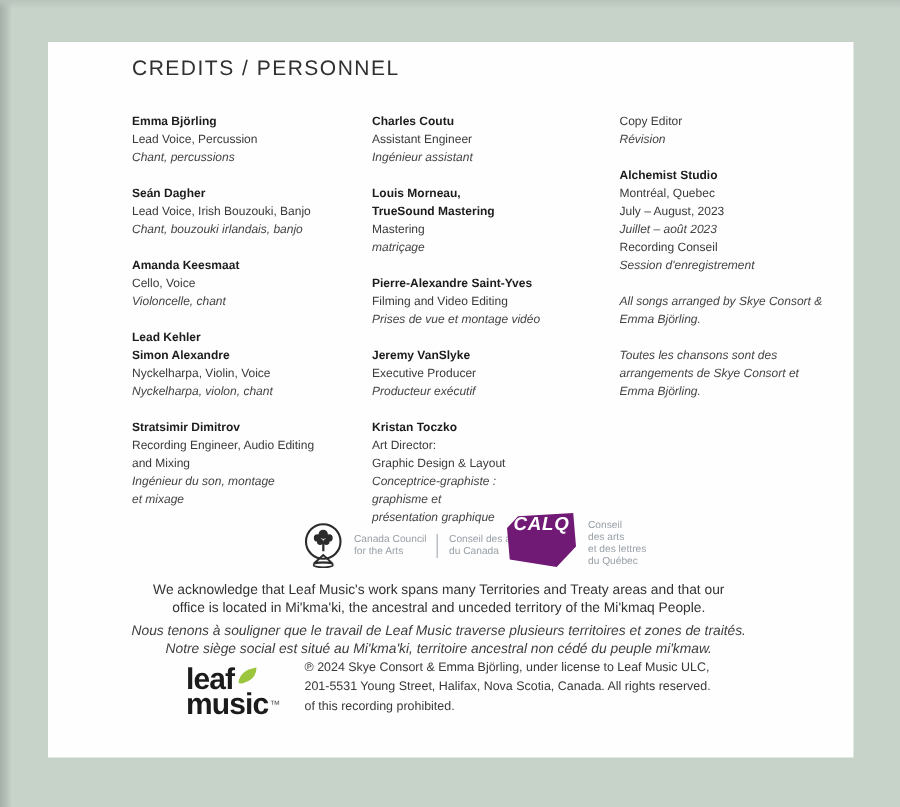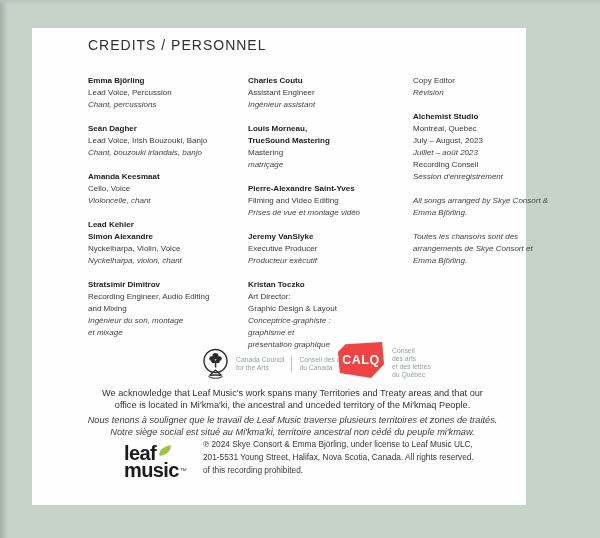--- a/index.html
+++ b/index.html
@@ -9,21 +9,21 @@
     background:#c7d2c9;
     position:relative;
   }
   .scan{position:absolute;inset:0;background:#c7d2c9;}
   .scan::before{content:"";position:absolute;left:0;top:0;bottom:0;width:8px;
     background:linear-gradient(90deg,#9fab a2,#c7d2c9);
     background:linear-gradient(90deg,#a3b0a7,#c7d2c9);}
   .scan::after{content:"";position:absolute;left:0;right:0;top:0;height:6px;
     background:linear-gradient(180deg,#b9c5bc,rgba(199,210,201,0));}
   .page{
-    position:absolute;left:32px;top:28px;width:494px;height:477px;
+    position:absolute;left:32px;top:28px;width:537px;height:477px;
     background:#fefefe;
   }
   .title{
     position:absolute;left:56px;top:9px;margin:0;
     font-size:14px;font-weight:400;letter-spacing:1px;color:#303030;
   }
   .cols{position:absolute;left:56px;top:47px;width:460px;}
   .col{position:absolute;top:0;}
   .col1{left:0;width:158px;}
   .col2{left:160px;width:162px;}
@@ -34,23 +34,23 @@
   .cl-i{font-style:italic;color:#444;}
   
   .funders{position:absolute;left:0;top:314px;width:521px;height:48px;}
   .cc{position:absolute;left:170px;top:6px;display:flex;align-items:center;}
   .cc svg{display:block;}
   .cc-text{display:flex;align-items:center;margin-left:7px;}
   .cc-block{font-size:6.8px;line-height:8.5px;color:#98a0a8;}
   .cc-sep{width:1px;height:16px;background:#b9bfc6;margin:0 7px;}
   .calq{position:absolute;left:306px;top:0;display:flex;align-items:flex-start;}
   .calq-gem{
-    width:46px;height:36px;background:#ef4444;
+    width:46px;height:36px;background:#701a75;
     clip-path:polygon(16% 6%, 96% 0%, 100% 62%, 72% 100%, 4% 86%, 0% 28%);
-    display:flex;align-items:center;justify-content:center;
+    display:flex;align-items:flex-start;justify-content:center;font-style:italic;
   }
   .calq-gem span{color:#fff;font-weight:700;font-size:12.5px;letter-spacing:.5px;}
   .calq-text{margin-left:8px;margin-top:5px;font-size:6.8px;line-height:8px;color:#98a0a8;}
   
   .ack{position:absolute;left:0;top:360px;width:521px;text-align:center;}
   .ack-en{font-size:9.2px;line-height:11.5px;color:#333;}
   .ack-fr{margin-top:4px;font-size:9.2px;line-height:11.5px;color:#3d3d3d;font-style:italic;}
   
   .leaf-logo{position:absolute;left:92px;top:417px;color:#1b1b1b;}
   .ll-line{font-size:20px;font-weight:700;line-height:16px;letter-spacing:-.6px;display:flex;align-items:center;}

